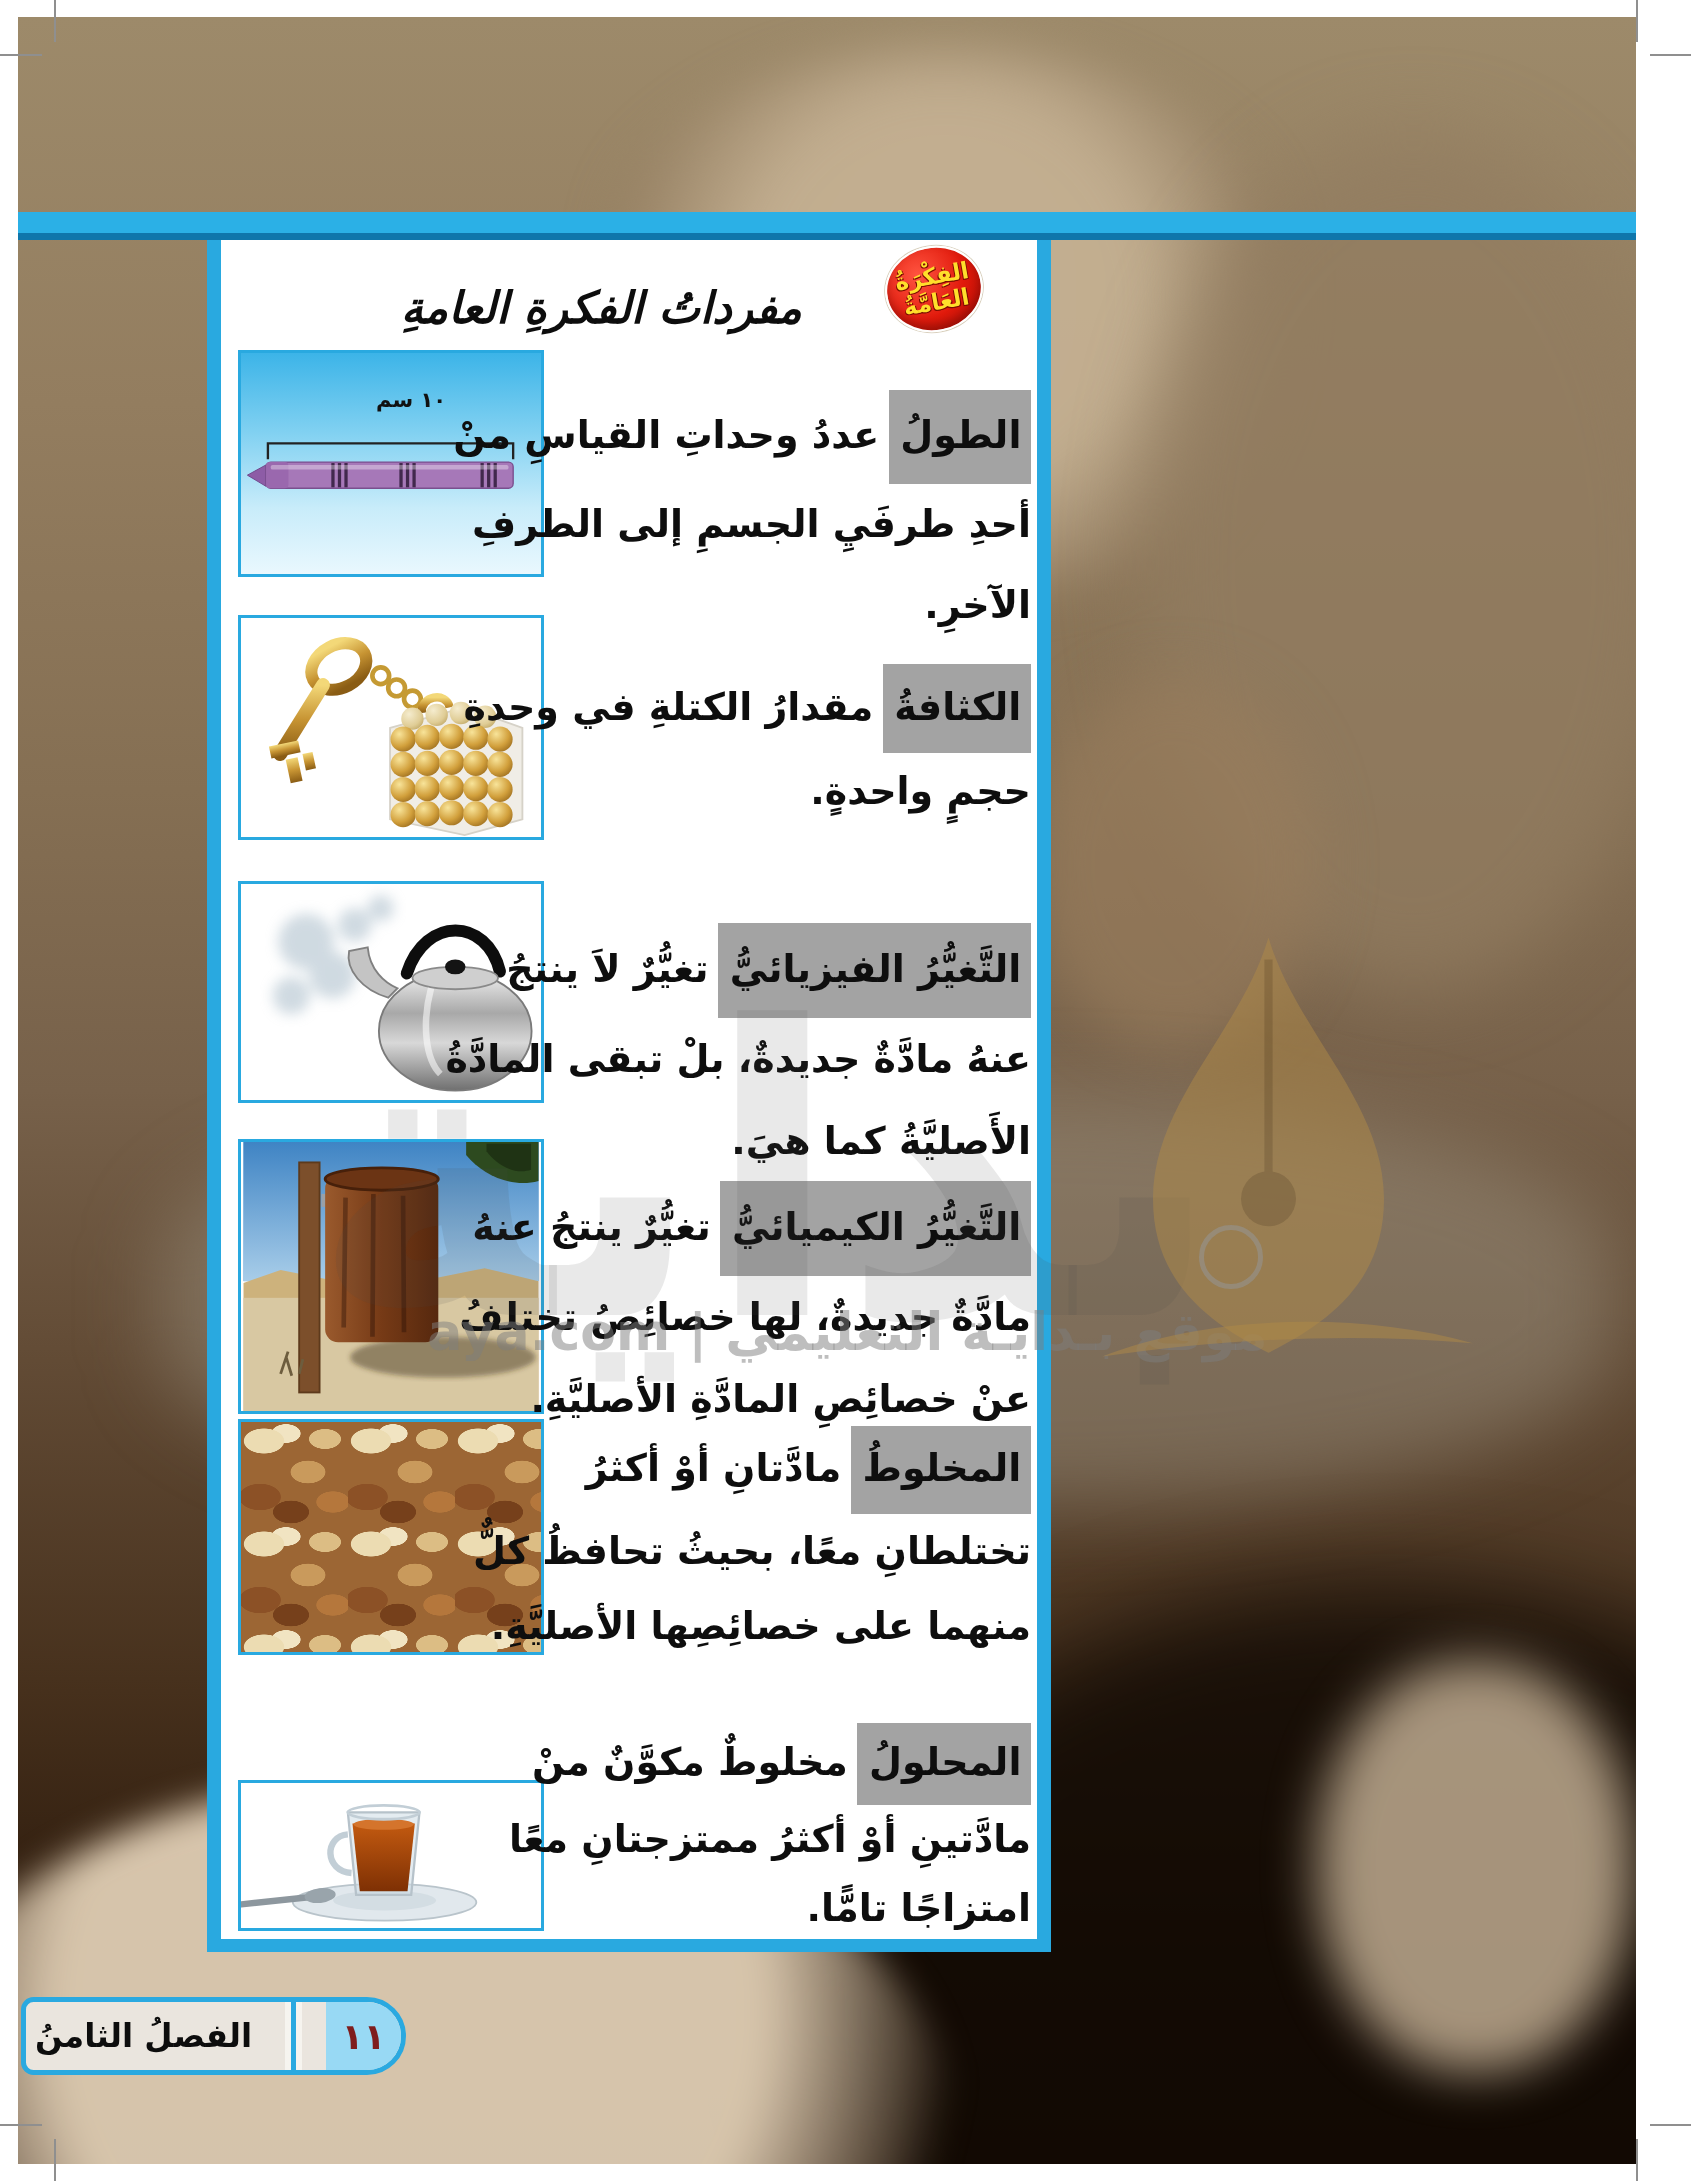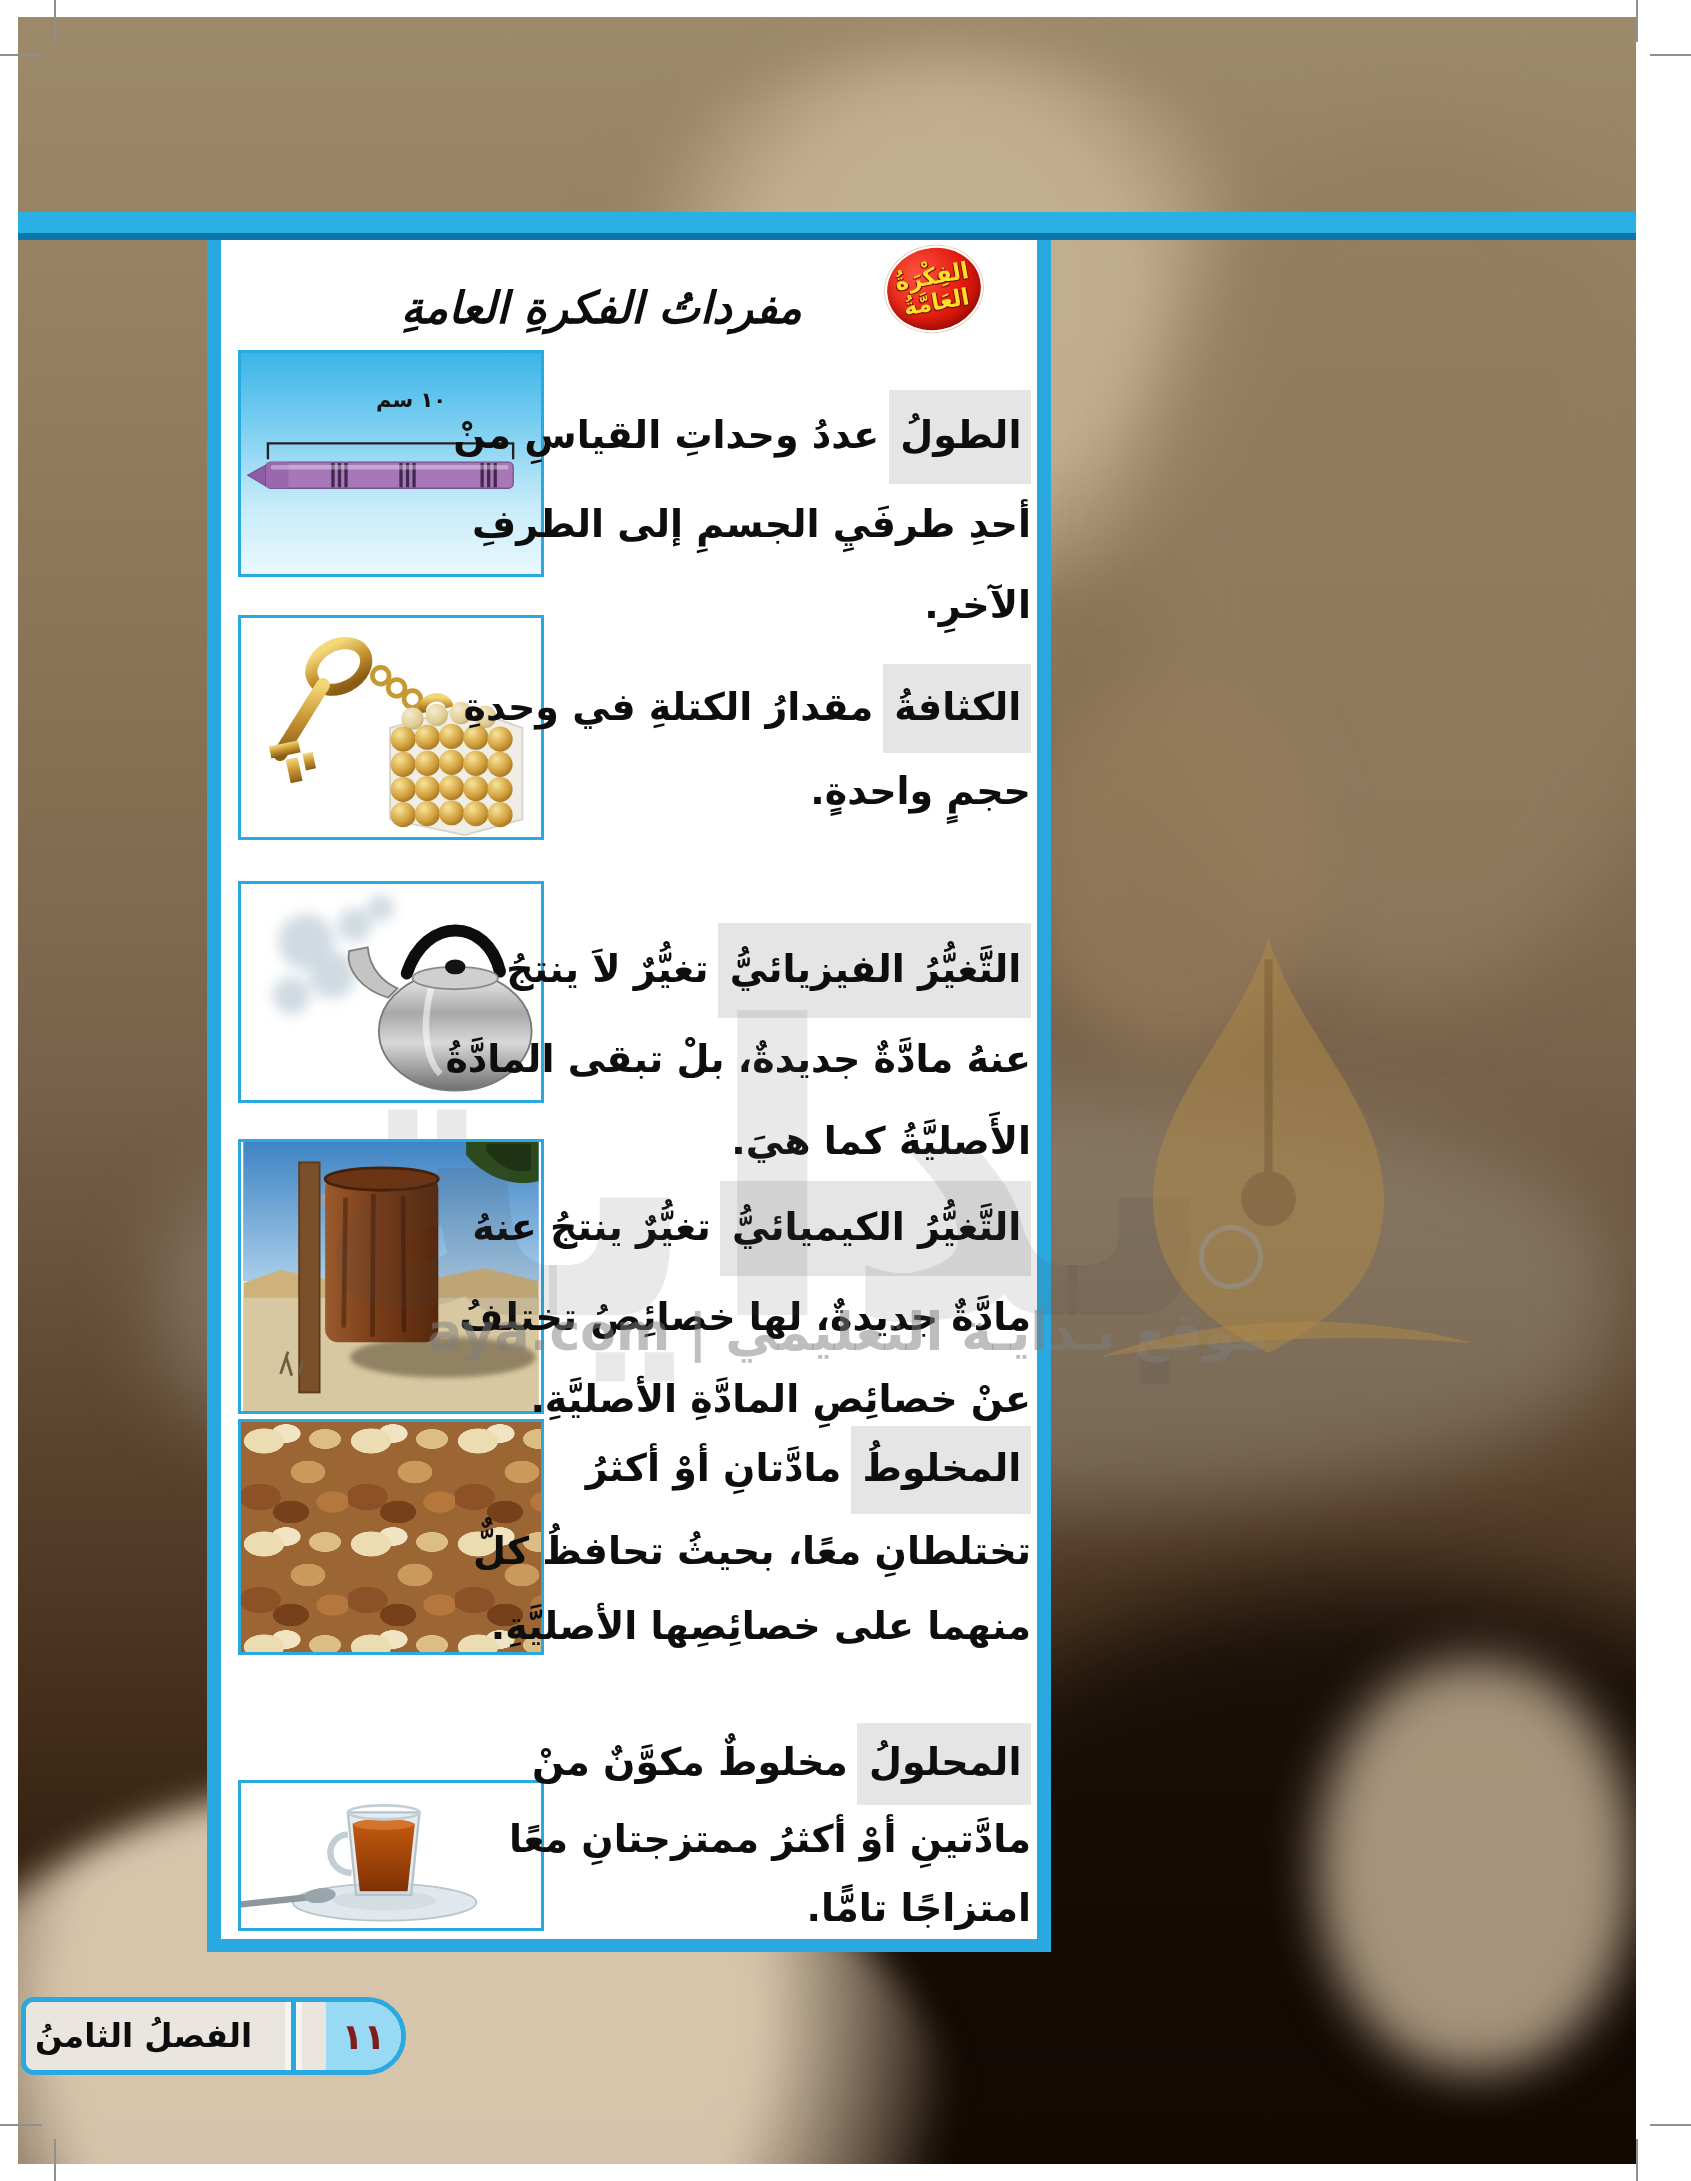--- a/index.html
+++ b/index.html
@@ -52,21 +52,21 @@
       radial-gradient(ellipse 26px 16.3px at 50px 90px, #76401b 68%, rgba(0,0,0,0) 71%),
       radial-gradient(ellipse 21px 13.4px at 45px 11.5px, #f1e4c2 68%, rgba(0,0,0,0) 71%),
       radial-gradient(ellipse 24px 15.3px at 92px 80px, #b5773c 68%, rgba(0,0,0,0) 71%);
     background-size:107px 103px;background-repeat:repeat;}
   .img-solution{top:1780px;height:151px;}
   .measure-label{position:absolute;left:45%;top:16%;z-index:3;font-size:21px;font-weight:bold;color:#111;direction:rtl;}
   
   .entry-text{position:absolute;left:553px;width:478px;z-index:2;direction:rtl;text-align:right;
     color:#0e0e0e;font-size:38px;font-weight:bold;}
   .def-line{white-space:nowrap;}
-  .term{background:#e5e5e5;padding:4.8px 9.6px 8.6px 11.5px;margin-left:9.6px;display:inline-block;}
+  .term{background:#a3a3a3;padding:4.8px 9.6px 8.6px 11.5px;margin-left:9.6px;display:inline-block;}
   .e1{top:390px}.e1 .def-line{line-height:81px;}
   .e2{top:664px}.e2 .def-line{line-height:76px;}
   .e3{top:923px}.e3 .def-line{line-height:82px;}
   .e4{top:1181px}.e4 .def-line{line-height:82px;}
   .e5{top:1426px}.e5 .def-line{line-height:75px;}
   .e6{top:1723px}.e6 .def-line{line-height:69px;}
   
   .wm-layer{position:absolute;left:2px;top:0;width:1692px;height:2181px;z-index:3;pointer-events:none;border-radius:29px;}
   .wm-big{position:absolute;left:143px;top:956px;width:1243px;font-size:401px;line-height:1.1;
     font-weight:bold;color:rgba(70,70,70,0.12);direction:rtl;text-align:center;}

